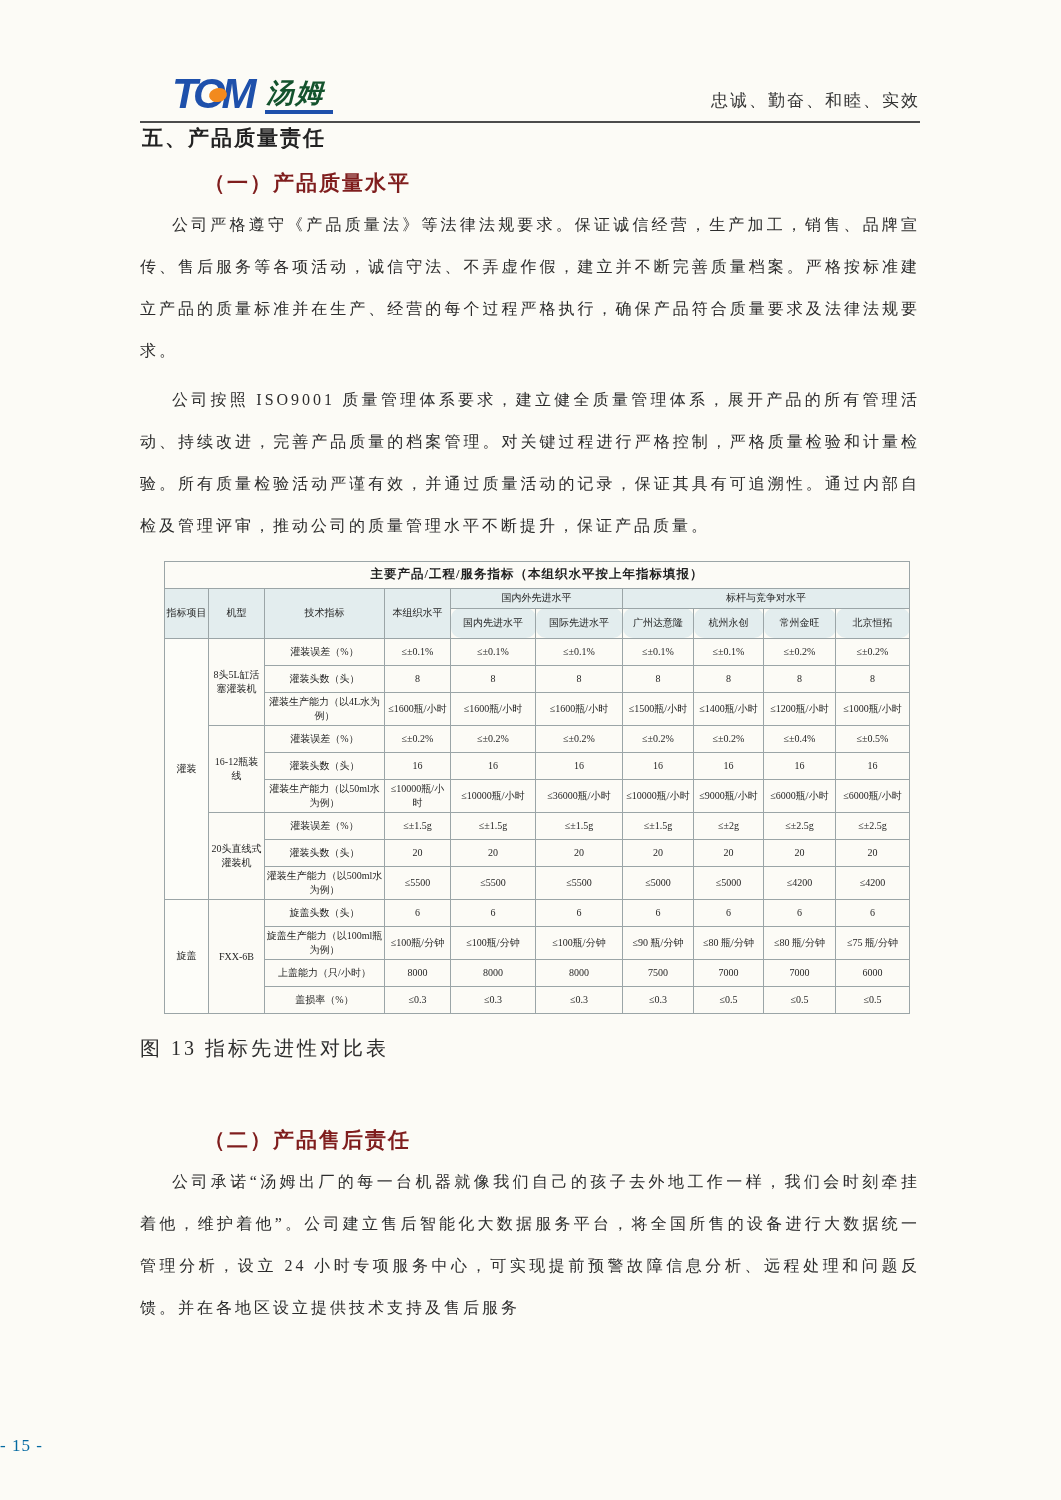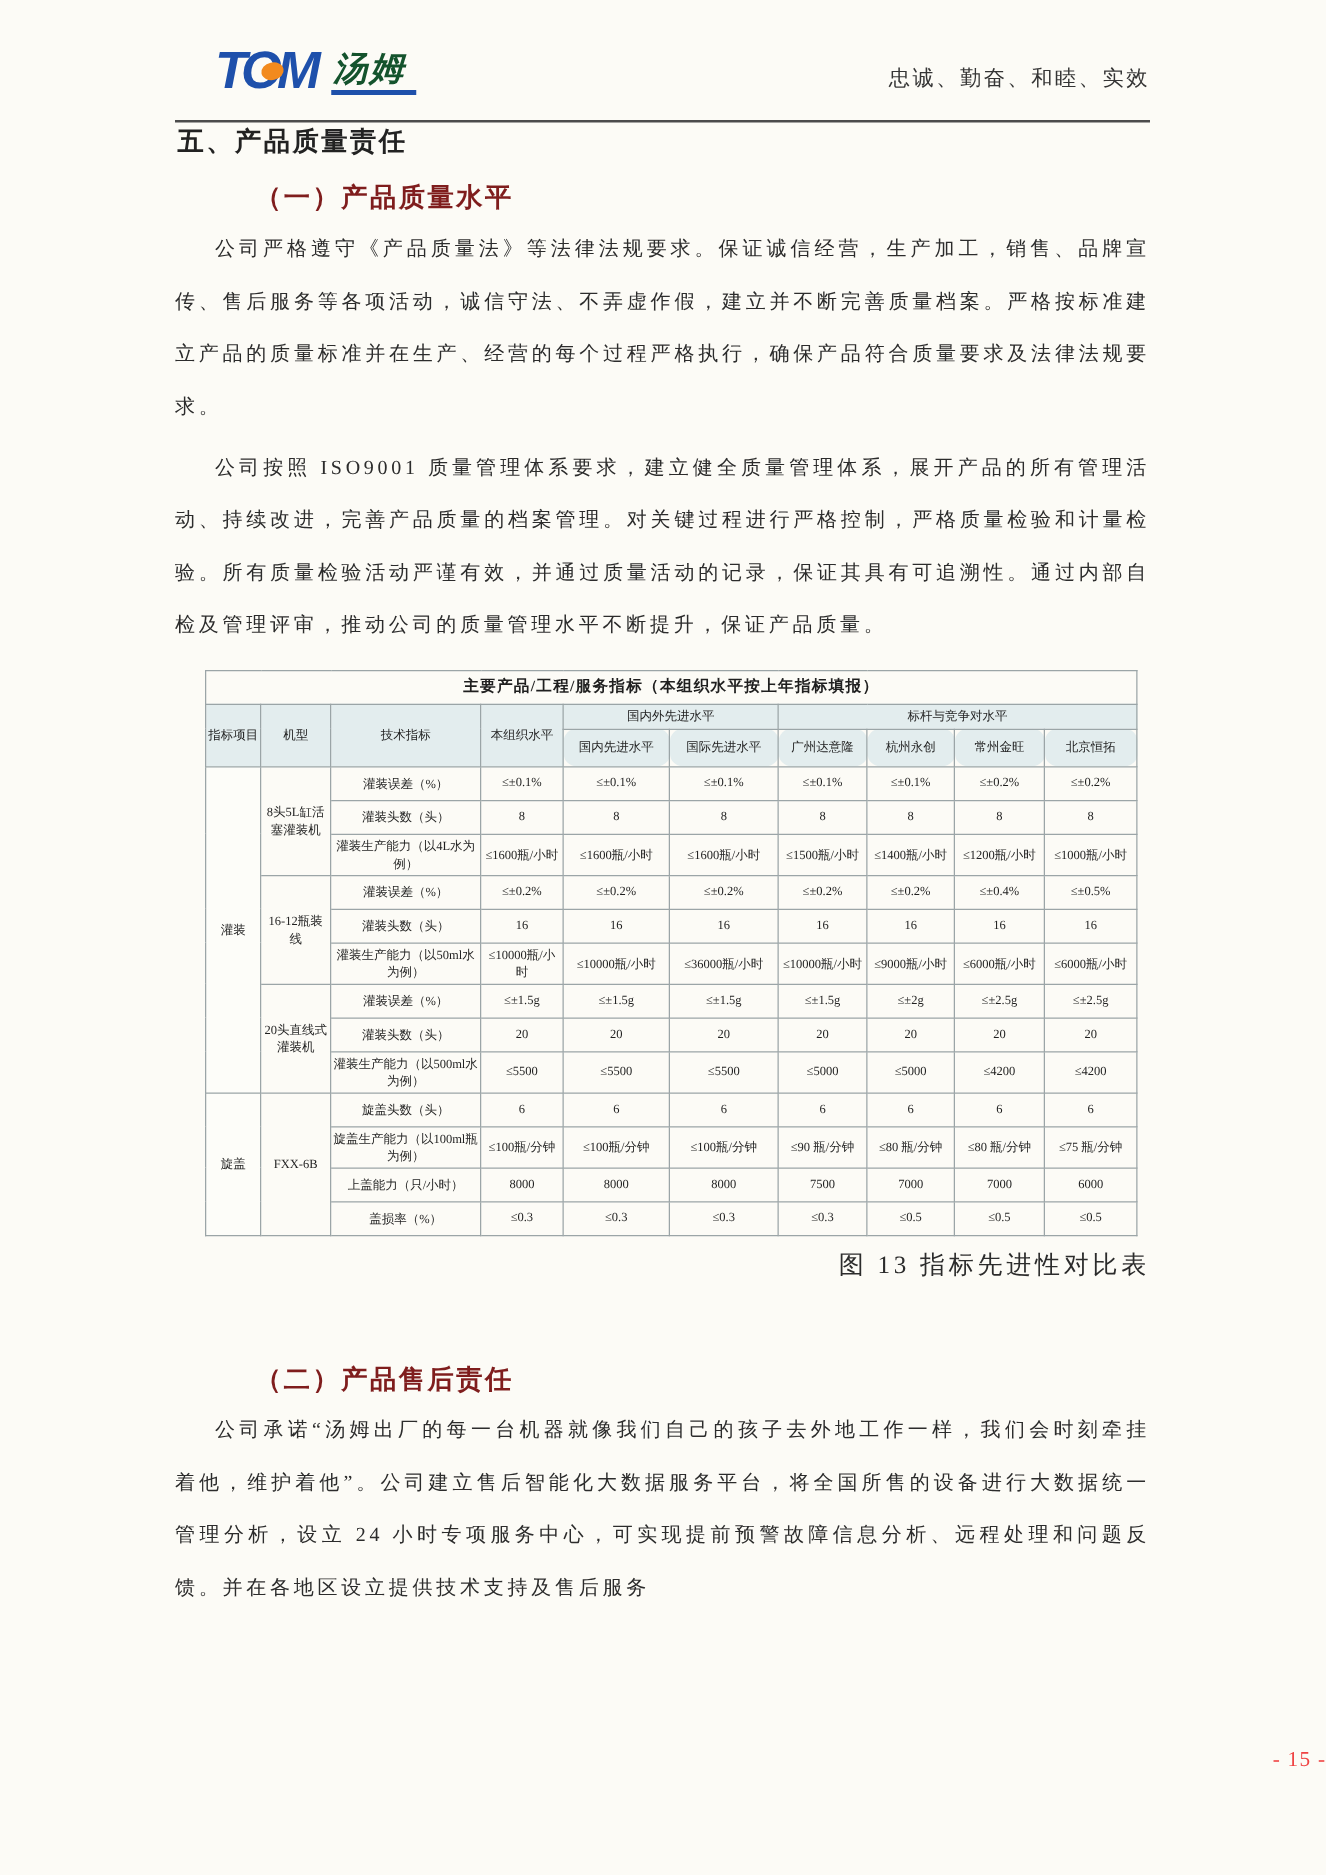--- a/index.html
+++ b/index.html
@@ -4,22 +4,22 @@
 <style>
   html,body{margin:0;padding:0;}
   body{
     width:1061px;height:1500px;overflow:hidden;
     background:#fcfbf6;color:#2e2e2e;
     font-family:"Liberation Serif","DejaVu Serif",serif;
     position:relative;
   }
   .page{box-sizing:border-box;width:1061px;height:1500px;padding:0 141px 0 140px;position:relative;}
   
-  .header{margin-top:36px;display:flex;justify-content:space-between;align-items:flex-end;
-          padding-bottom:20px;border-bottom:2px solid #4c4c4c;}
+  .header{margin-top:74px;display:flex;justify-content:space-between;align-items:flex-end;
+          padding-bottom:7px;border-bottom:2px solid #4c4c4c;}
   .logo{position:relative;margin-left:32px;display:flex;align-items:flex-end;line-height:1;}
   .logo-latin{
     font-family:"Liberation Sans","DejaVu Sans",sans-serif;
     font-weight:900;font-style:italic;font-size:42px;letter-spacing:-4px;
     color:#1e50ab;line-height:0.95;
   }
   .logo-dot{position:absolute;left:37px;top:14px;width:18px;height:14px;border-radius:50%;
     background:#f28a1e;transform:rotate(-12deg);}
   .logo-cn-wrap{margin-left:12px;border-bottom:4px solid #1e50ab;padding:0 8px 3px 2px;}
   .logo-cn{
@@ -43,23 +43,23 @@
     font-size:10px;color:#1f1f1f;border:1px solid #8e999b;letter-spacing:0;}
   table.spec td,table.spec th{border:1px solid #9ba5a7;text-align:center;vertical-align:middle;
     padding:2px 1px;font-weight:normal;word-break:break-all;}
   tr.title-row td{font-weight:bold;font-size:12.5px;height:22px;background:transparent;letter-spacing:1px;}
   tr.h1row th,tr.h2row th{background:#e3edee;}
   tr.h1row th{height:15px;}
   tr.h2row th{height:25px;border-radius:10px;}
   th.vb{vertical-align:bottom;padding-bottom:5px;}
   tbody.spec-body tr{height:27px;}
   td.cell-item{background:#fdfdf9;}
-  .caption{text-align:right;font-size:20px;letter-spacing:3px;margin-top:9px;color:#2c2c2c;}
-  .page-number{position:absolute;left:0;right:0;top:1362px;text-align:right;
-    font-size:17px;color:#ef4444;letter-spacing:1px;}
+  .caption{text-align:left;font-size:20px;letter-spacing:3px;margin-top:21px;color:#2c2c2c;}
+  .page-number{position:absolute;left:0;right:0;top:1362px;text-align:left;
+    font-size:17px;color:#0369a1;letter-spacing:1px;}
 </style>
 </head>
 <body>
 
 <div class="page">
 
   <div class="header">
     <div class="logo">
       <span class="logo-latin">TOM</span>
       <span class="logo-dot"></span>

